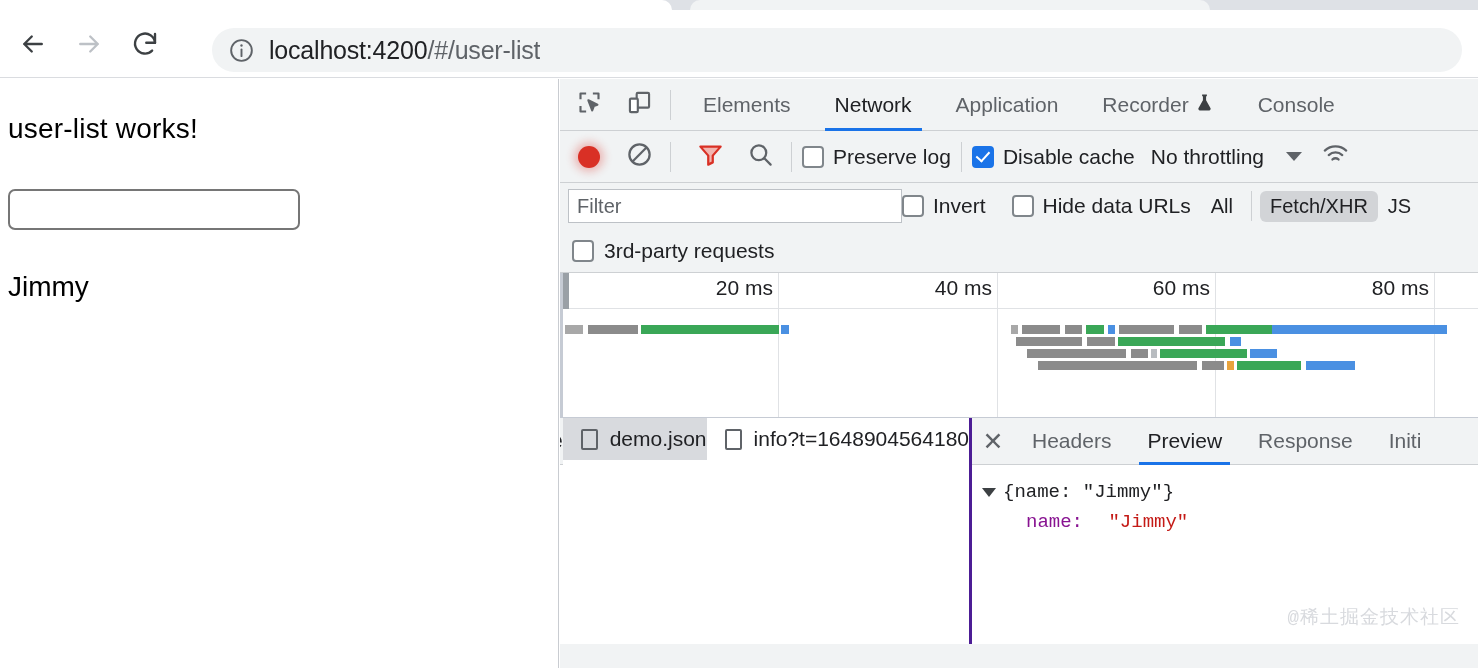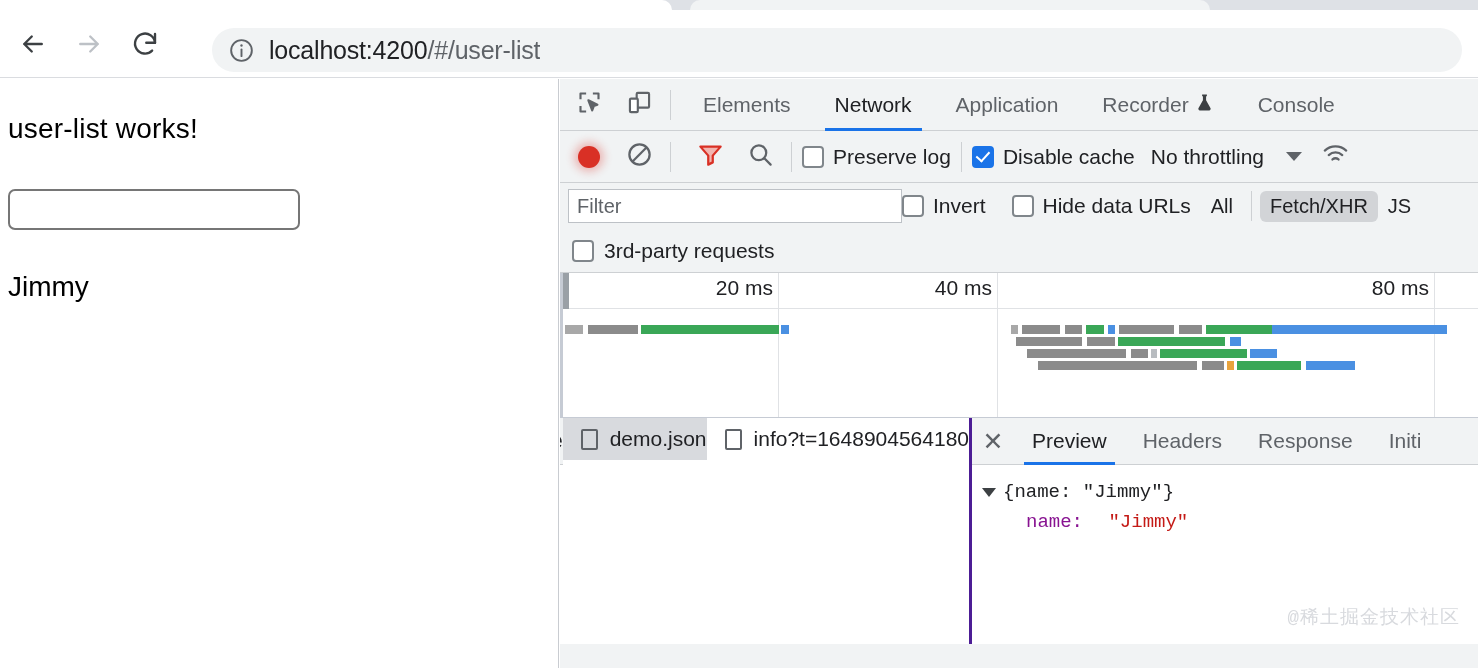--- a/index.html
+++ b/index.html
@@ -450,20 +450,23 @@
     <div class="dt-overview">
       <div class="ruler">
         <div class="ruler-handle"></div>
       </div>
       <div class="tick" style="left:0;width:216px;">
         <span>20 ms</span>
       </div>
       <div class="tick" style="left:216px;width:219px;">
         <span>40 ms</span>
       </div>
+      <div class="tick" style="left:435px;width:218px;">
+        <span>60 ms</span>
+      </div>
       <div class="tick" style="left:653px;width:219px;">
         <span>80 ms</span>
       </div>
 
       <div class="wf" style="left:2px;top:52px;">
         <i style="width:18px;background:#a8a8a8;"></i>
         <i style="width:5px;background:transparent;"></i>
         <i style="width:50px;background:#8b8b8b;"></i>
         <i style="width:3px;background:transparent;"></i>
         <i style="width:138px;background:#3aa757;"></i>
@@ -539,25 +542,25 @@
           <span class="doc-ico"></span>
           <span>info?t=1648904564180</span>
         </div>
       </div>
 
       <div class="details">
         <div class="details-tabs">
           <div class="close-x">
             <span>✕</span>
           </div>
+          <div class="dtab">
+            <span>Headers</span>
+          </div>
           <div class="dtab active">
             <span>Preview</span>
-          </div>
-          <div class="dtab">
-            <span>Headers</span>
           </div>
           <div class="dtab">
             <span>Response</span>
           </div>
           <div class="dtab">
             <span>Initi</span>
           </div>
         </div>
 
         <div class="preview-body">

